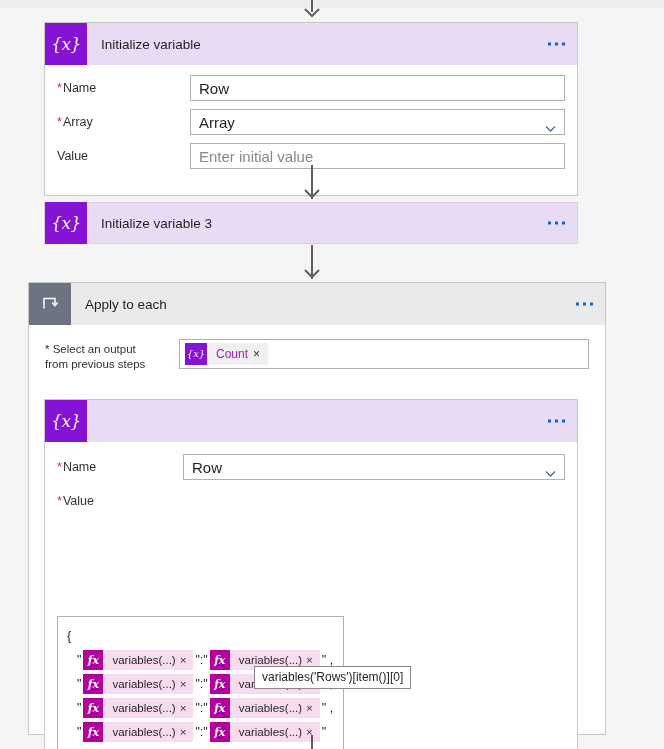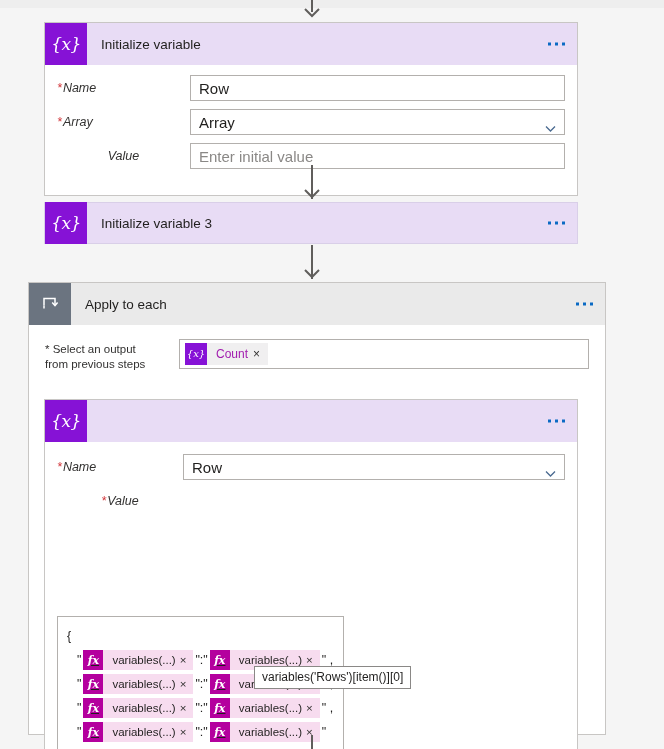--- a/index.html
+++ b/index.html
@@ -55,26 +55,25 @@
   }
   .hdr-menu {
     position: absolute; right: 12px; top: 50%; transform: translateY(-50%);
     display: flex; gap: 4px; cursor: pointer;
   }
   .hdr-menu i { width: 3px; height: 3px; background: #0b6ac4; display: block; }
 
   
   .card-body { padding: 10px 12px 14px 12px; background: #fff; }
   .frow { display: flex; align-items: center; margin-bottom: 8px; }
-  .frow:last-child { margin-bottom: 12px; text-align: center; }
+  .frow:last-child { margin-bottom: 12px; }
   .flabel {
     width: 133px; flex: 0 0 133px;
     font-size: 12.5px; color: #323130;
     white-space: nowrap;
-    font-style: italic;
   }
   .flabel .req { color: #d13438; margin-right: 1px; }
   .fctl {
     flex: 1; position: relative;
     border: 1px solid #b3b0ad; background: #fff;
     height: 26px; display: flex; align-items: center;
     padding: 0 8px;
     font-size: 15px; color: #201f1e;
   }
   .fctl.placeholder { color: #8a8886; }

